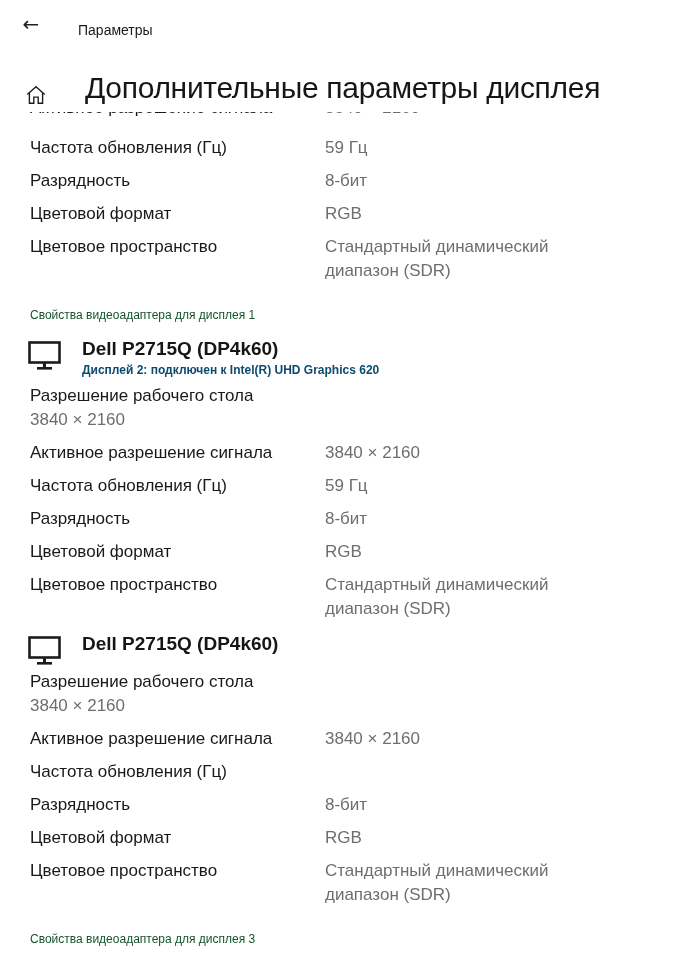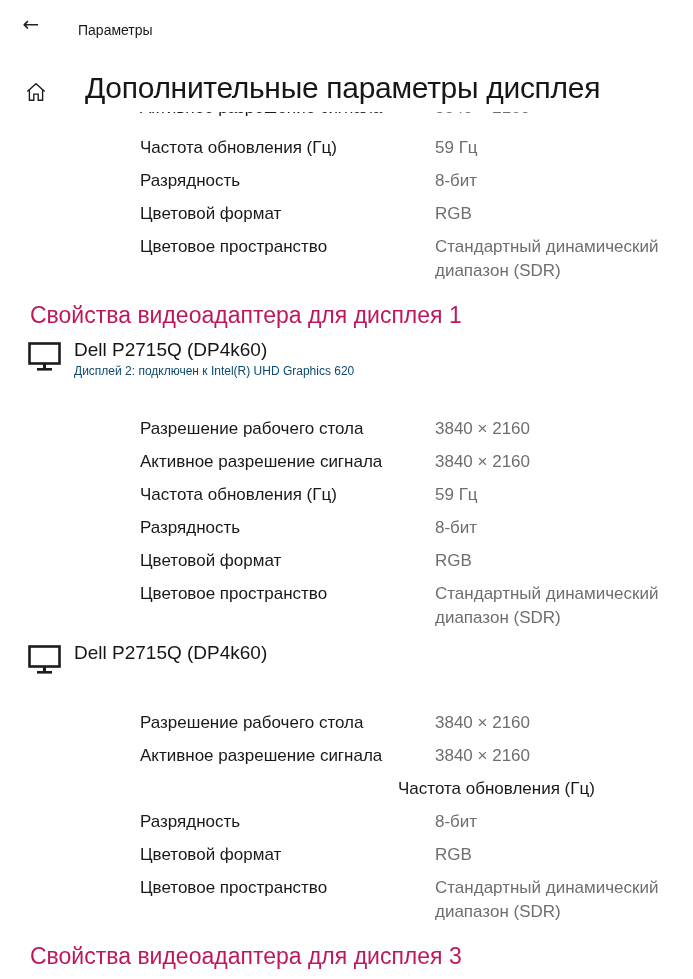--- a/index.html
+++ b/index.html
@@ -7,46 +7,46 @@
     font-family:"Liberation Sans", sans-serif; color:#191919; }
 
   
   .topbar { display:flex; align-items:center; height:46px; padding-top:2px; }
   .back-btn { margin-left:18px; width:26px; font-size:20px; color:#222;
     line-height:26px; cursor:pointer; background:none; border:none;
     font-family:"DejaVu Sans", sans-serif; }
   .app-title { margin-left:34px; font-size:14px; color:#1a1a1a;margin-top:12px; }
 
   
-  .heading { display:flex; align-items:center; margin:24px 0 0 25px; }
+  .heading { display:flex; align-items:flex-end; margin:24px 0 0 25px; }
   .home-icon { width:22px; height:22px; margin-top:7px; flex:0 0 auto; }
   .page-title { margin-left:38px; font-size:30px; font-weight:300;
     letter-spacing:-0.3px; color:#161616; line-height:36px; }
 
   .content { padding-left:30px; }
 
   
   .clip-strip { height:8px; overflow:hidden; margin-top:6px; }
   .clip-inner { transform:translateY(-16px); }
 
   
-  .spec-row { display:flex; font-size:17px; line-height:24px; margin-bottom:9px;justify-content:flex-end; }
+  .spec-row { display:flex; font-size:17px; line-height:24px; margin-bottom:9px; }
   .spec-label { width:295px; color:#191919; flex:0 0 auto; }
   .spec-value { width:258px; color:#6e6e6e; }
   .first-row { margin-top:16px; }
-  .rows-start { margin-top:36px; }
+  .rows-start { margin-top:4px;flex-direction:column; }
 
   
-  .adapter-link { display:inline-block; font-size:23px; line-height:22px;
-    color:#be185d; text-decoration:none; cursor:pointer; margin-top:12px; }
+  .adapter-link { display:inline-block; font-size:12px; line-height:22px;
+    color:#14532d; text-decoration:none; cursor:pointer; margin-top:12px; }
 
   
   .monitor-header { display:flex; align-items:flex-start; margin-top:12px; margin-left:-2px; }
   .monitor-icon { width:34px; height:30px; margin-top:3px; flex:0 0 auto; }
-  .monitor-text { margin-left:12px; }
+  .monitor-text { margin-left:20px;font-weight:bold; }
   .monitor-name { font-size:19px; line-height:22px; color:#161616; }
   .monitor-sub { font-size:12px; line-height:19px; color:#0c4a6e; margin-top:1px; }
 </style>
 </head>
 <body>
 
 <div class="topbar">
   <button class="back-btn">←</button>
   <span class="app-title">Параметры</span>
 </div>

